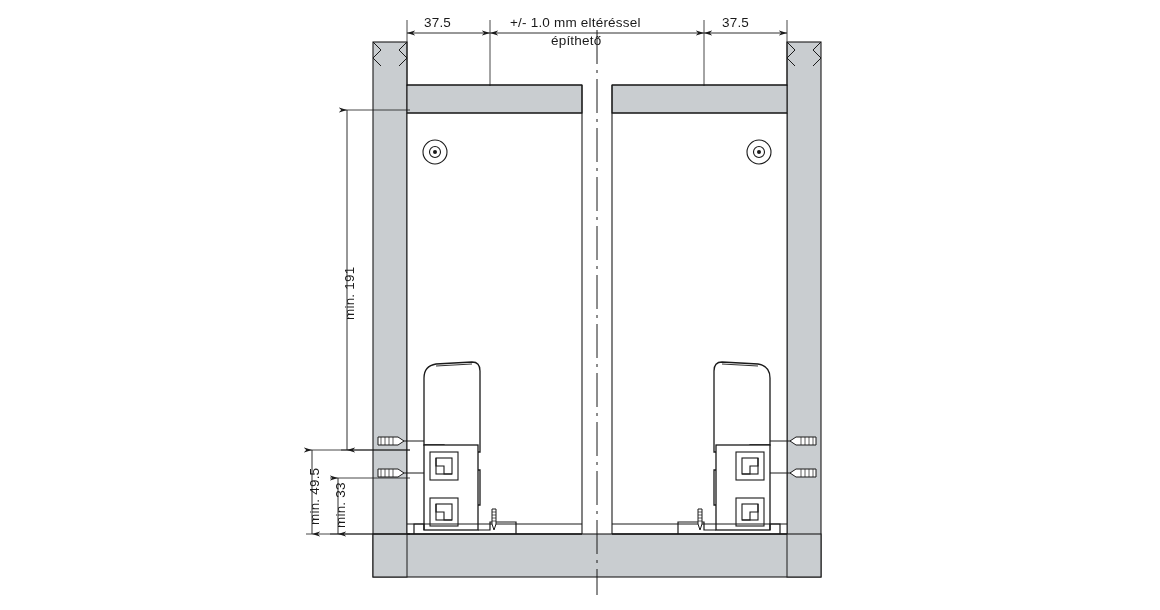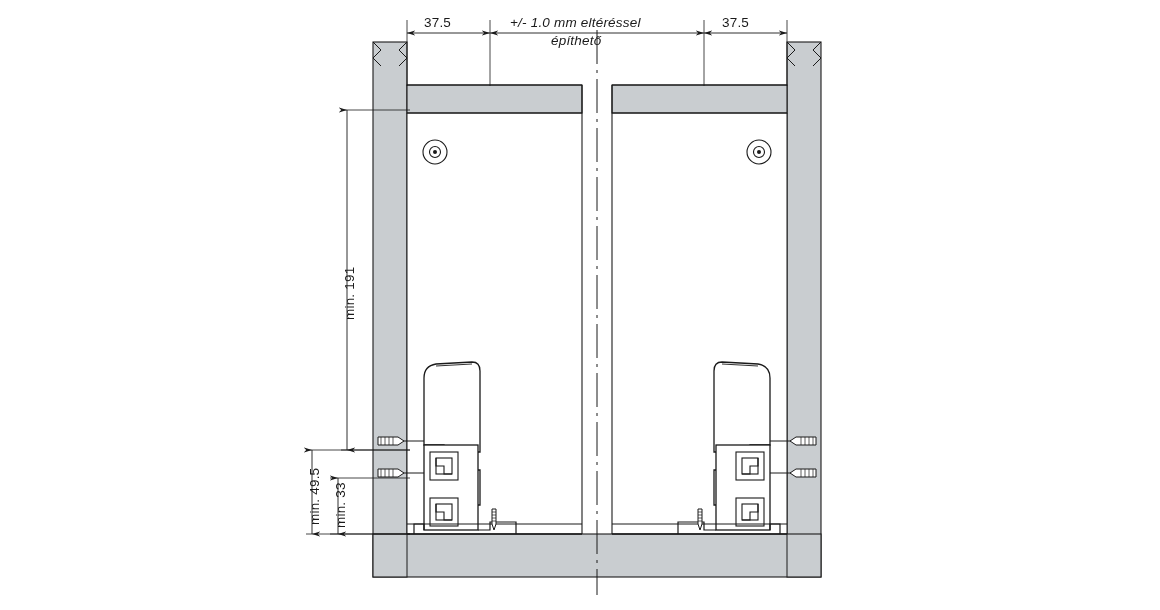--- a/index.html
+++ b/index.html
@@ -29,21 +29,20 @@
     white-space: nowrap;
     letter-spacing: 0.2px;
   }
   .dim-label.vertical {
     transform-origin: 0 0;
     transform: rotate(-90deg);
   }
   .center-label {
     text-align: left;
     line-height: 1.35;
-    font-style: italic;
   }
 </style>
 </head>
 <body>
 
 <div id="stage">
 
   <svg width="1160" height="610" viewBox="0 0 1160 610">
     <defs>
       <marker id="arrowL" markerWidth="10" markerHeight="8" refX="9" refY="4" orient="auto">

